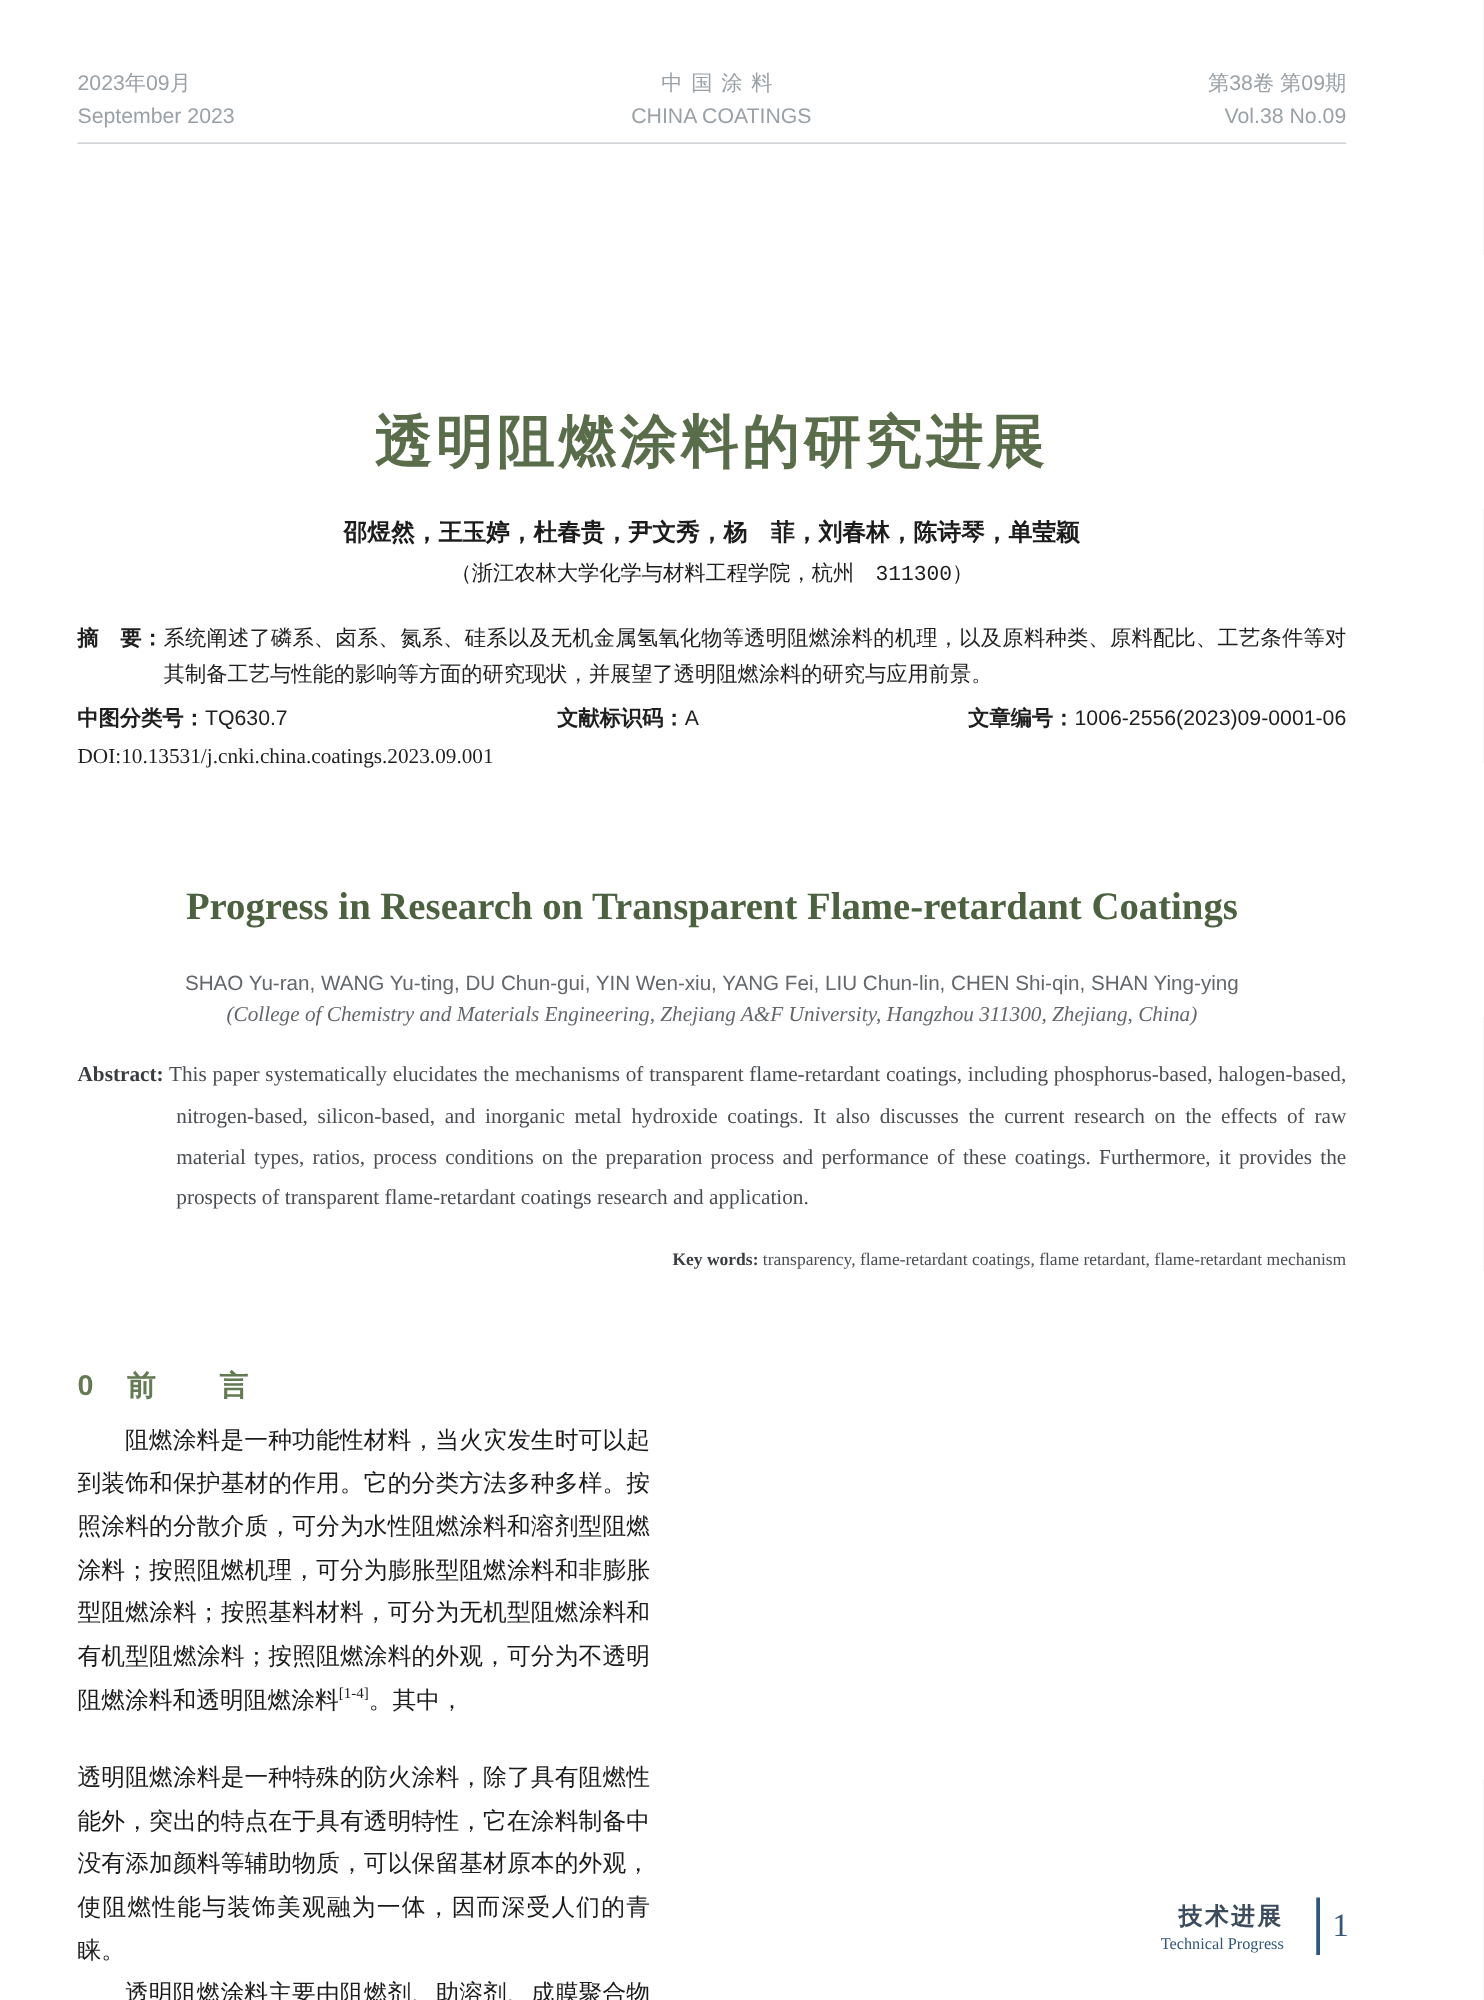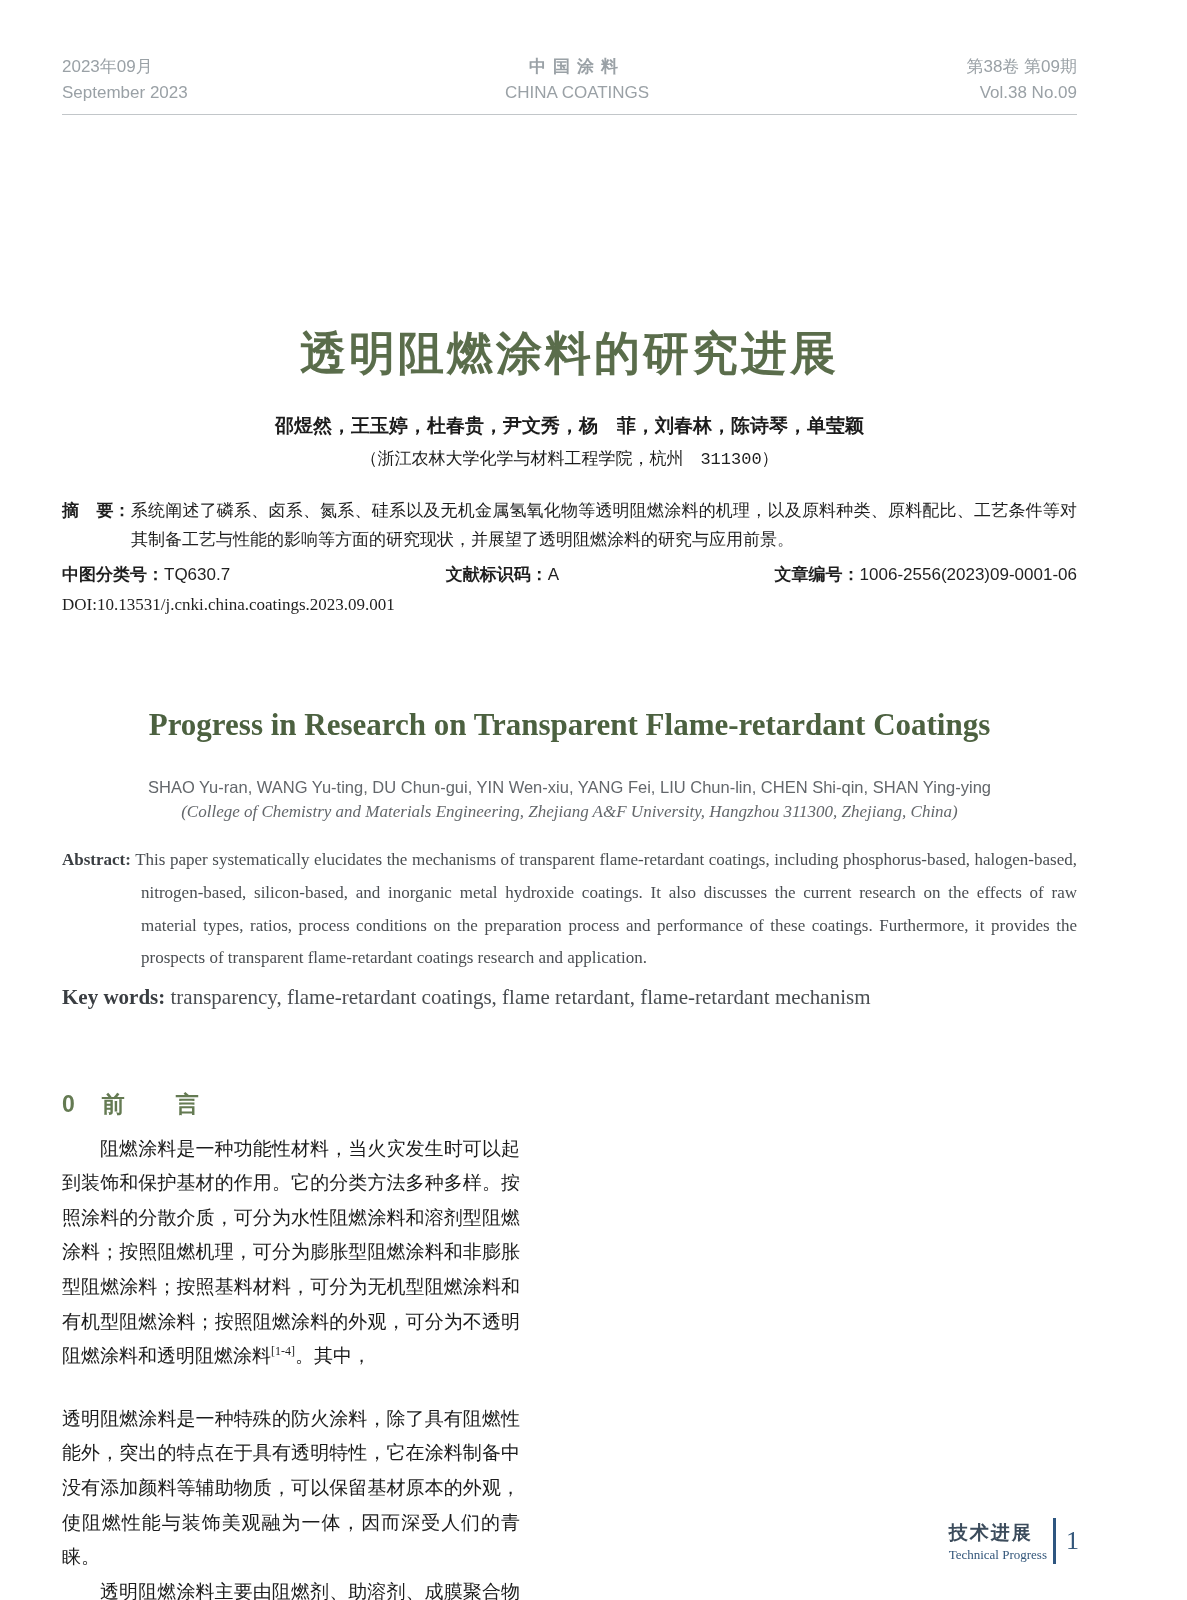--- a/index.html
+++ b/index.html
@@ -14,21 +14,21 @@
   
   .running-head {
     display:flex; justify-content:space-between; align-items:flex-end;
     padding-top:54px; padding-bottom:9px;
     border-bottom:1px solid #c2c6c9;
     color:#9aa1a6; font-size:17px; line-height:1.5;
   }
   .rh-col { white-space:nowrap; }
   .rh-center { text-align:center; }
   .rh-right { text-align:right; }
-  .rh-journal-zh { letter-spacing:7px;font-weight:bold; }
+  .rh-journal-zh { letter-spacing:7px; }
 
   
   .title-zh {
     margin-top:208px; text-align:center;
     font-size:46px; font-weight:bold; letter-spacing:3px;
     color:#5a6d4b;
   }
   .authors-zh {
     margin-top:28px; text-align:center;
     font-size:19px; font-weight:600; color:#1c1c1c;
@@ -70,22 +70,22 @@
     font-size:17px; color:#63676b;
   }
   .abstract-en {
     margin-top:22px;
     font-family:"Liberation Serif", serif; font-size:17px; color:#4a4e52;
     line-height:1.92; text-align:justify;
     padding-left:79px; text-indent:-79px;
   }
   .lbl-en { font-weight:bold; color:#3a3e42; font-family:"Liberation Serif", serif; }
   .kw-en {
-    margin-top:4px; font-family:"Liberation Serif", serif;
-    font-size:21px; color:#4a4e52; line-height:1.8;
+    margin-top:21px; font-family:"Liberation Serif", serif;
+    font-size:14px; color:#4a4e52; line-height:1.8;text-align:right;
   }
 
   
   .columns { display:flex; gap:28px; margin-top:72px;flex-direction:column; }
   .col { width:458px; }
   .sec-heading {
     color:#647a52; font-weight:bold; font-size:23px;
     margin-bottom:12px; letter-spacing:1px;
   }
   .sec-no { margin-right:26px; }
@@ -102,21 +102,21 @@
   .footnotes {
     margin-top:10px; border-top:2px solid #8f959a; padding-top:10px;
     font-size:16.5px; font-weight:500; color:#333639; line-height:1.82;
   }
 
   
   .page-footer {
     position:absolute; right:108px; bottom:36px;
     display:flex; align-items:center;
   }
-  .pf-labels { padding-right:6px;margin-left:46px; }
+  .pf-labels { text-align:right; padding-right:26px;margin-left:46px; }
   .pf-zh { font-size:19px; font-weight:bold; color:#3c4c5c; letter-spacing:2px; }
   .pf-en { font-size:13px; font-family:"Liberation Serif", serif; color:#33567a; margin-top:1px; }
   .pf-divider { width:3px; height:46px; background:#2e5680; }
   .pf-page {
     padding-left:10px; font-family:"Liberation Serif", serif;
     font-size:26px; color:#33567a;
   }
 </style>
 </head>
 <body>

